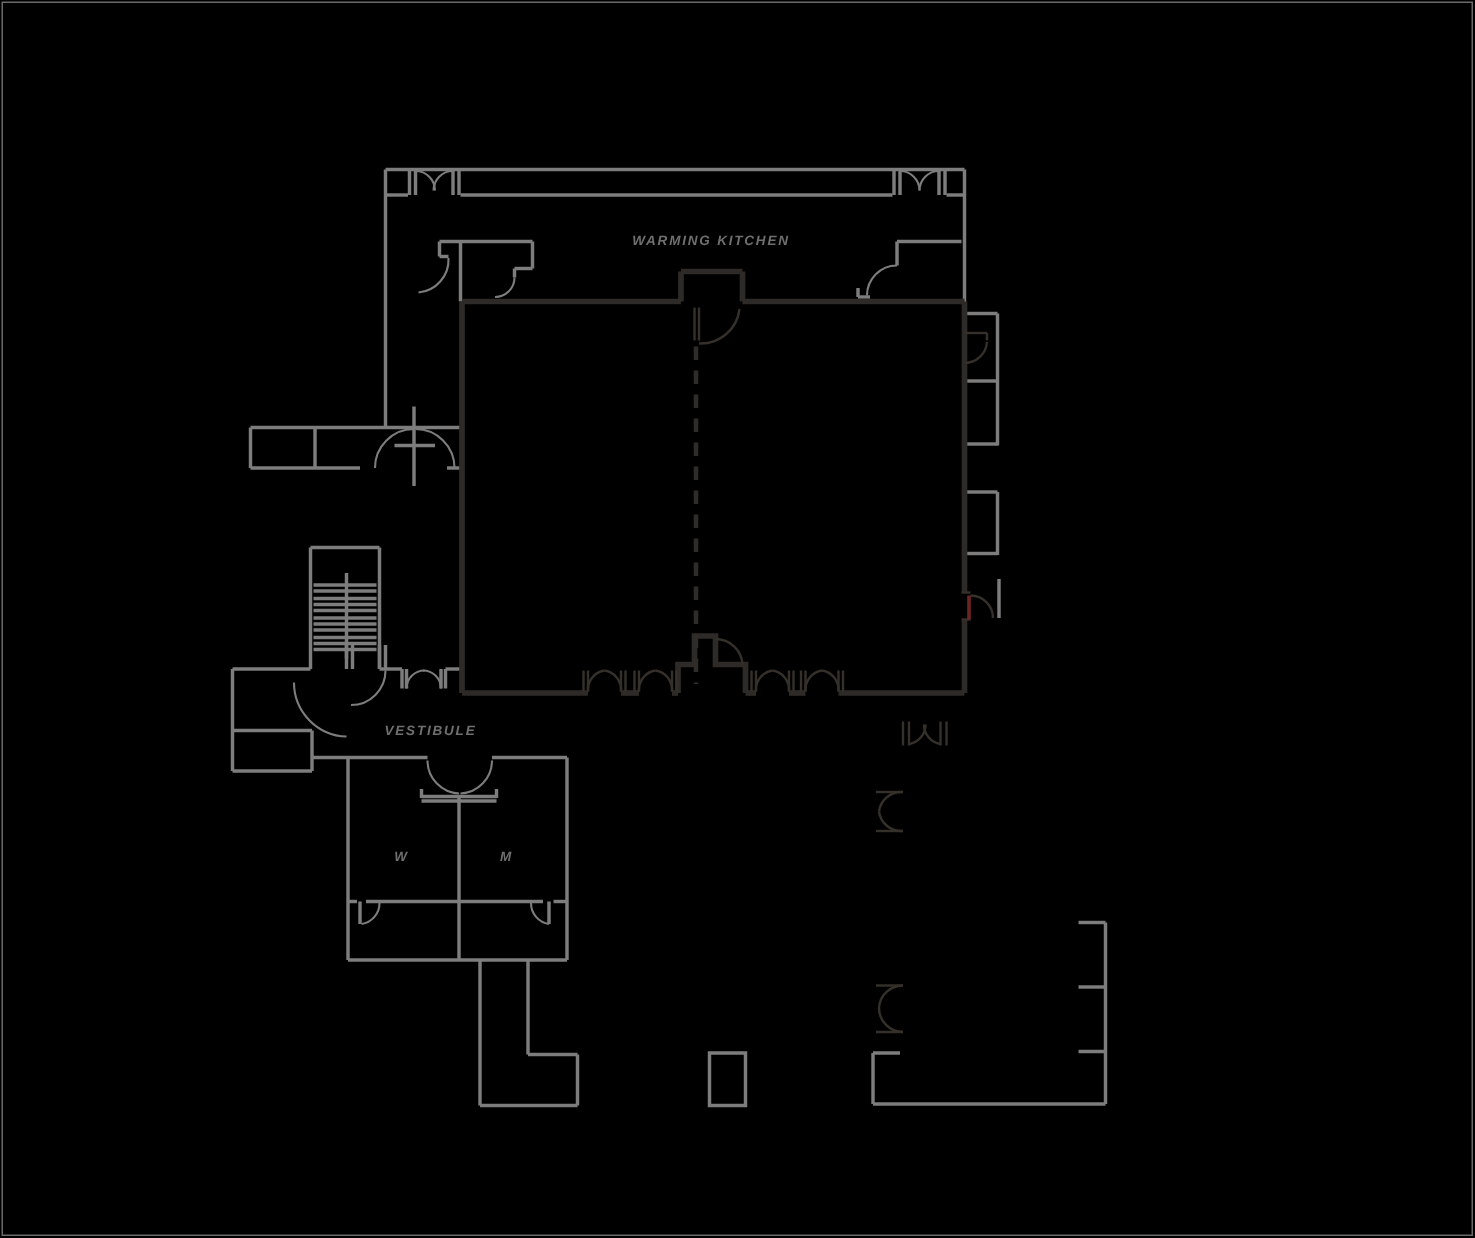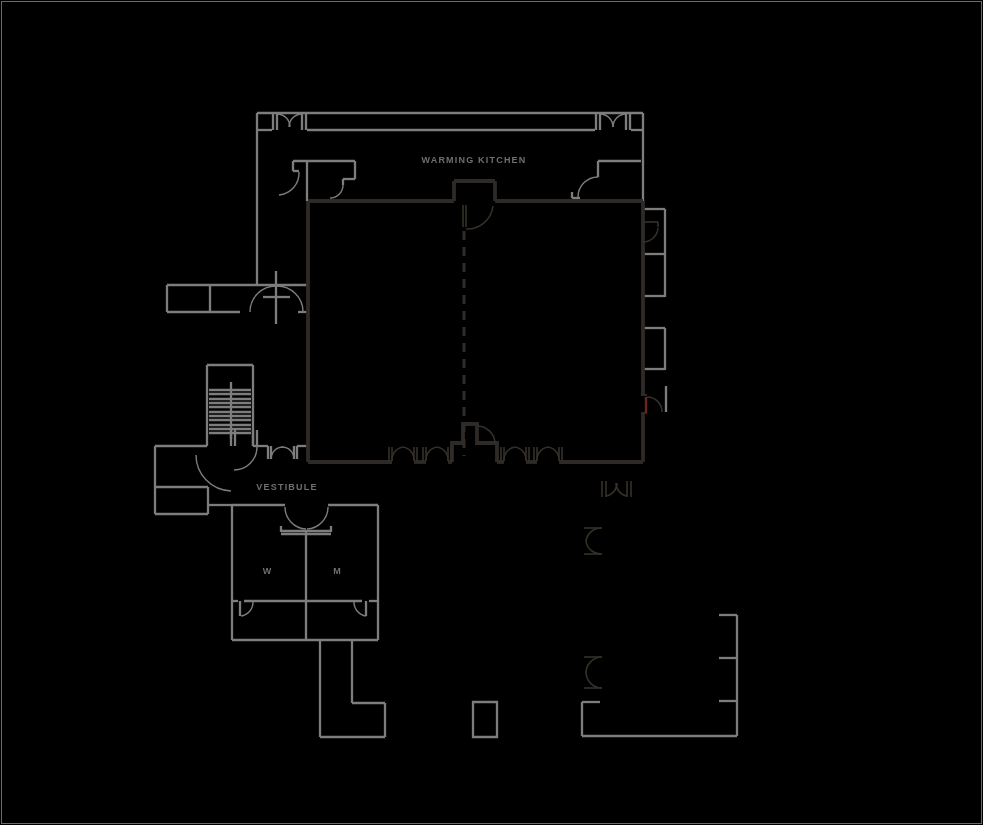--- a/index.html
+++ b/index.html
@@ -6,20 +6,21 @@
     margin: 0;
     padding: 0;
     background: #000000;
   }
   .stage {
     position: relative;
     width: 983px;
     height: 825px;
     background: #000000;
     overflow: hidden;
+    font-style: italic;
   }
   .stage svg {
     display: block;
     width: 983px;
     height: 825px;
   }
   text {
     font-family: "Liberation Sans", sans-serif;
     font-weight: bold;
   }

